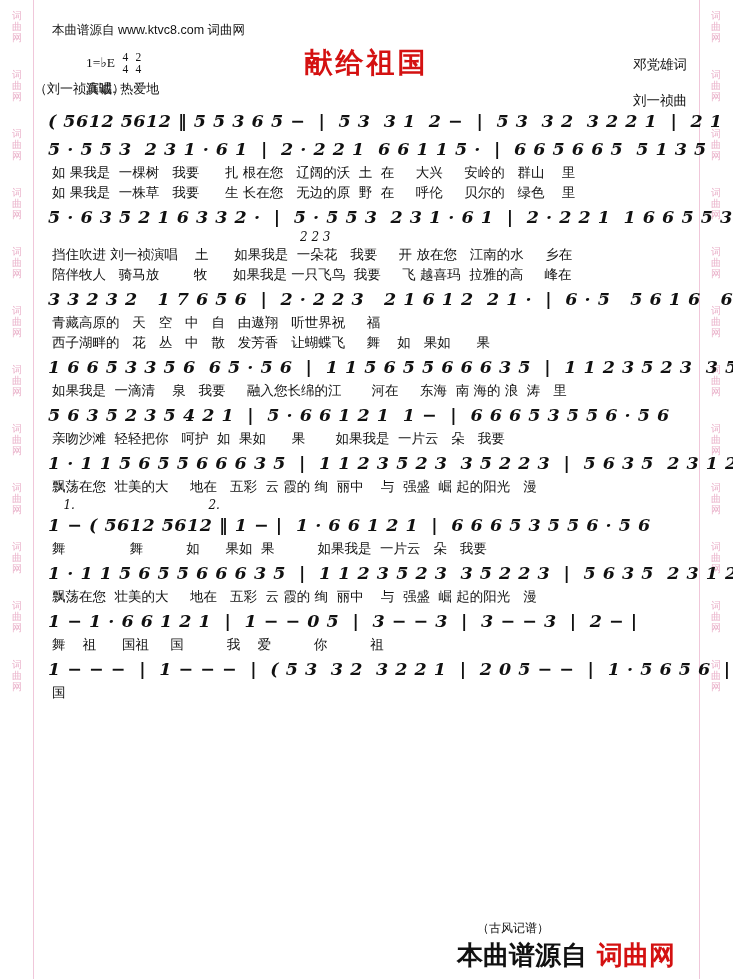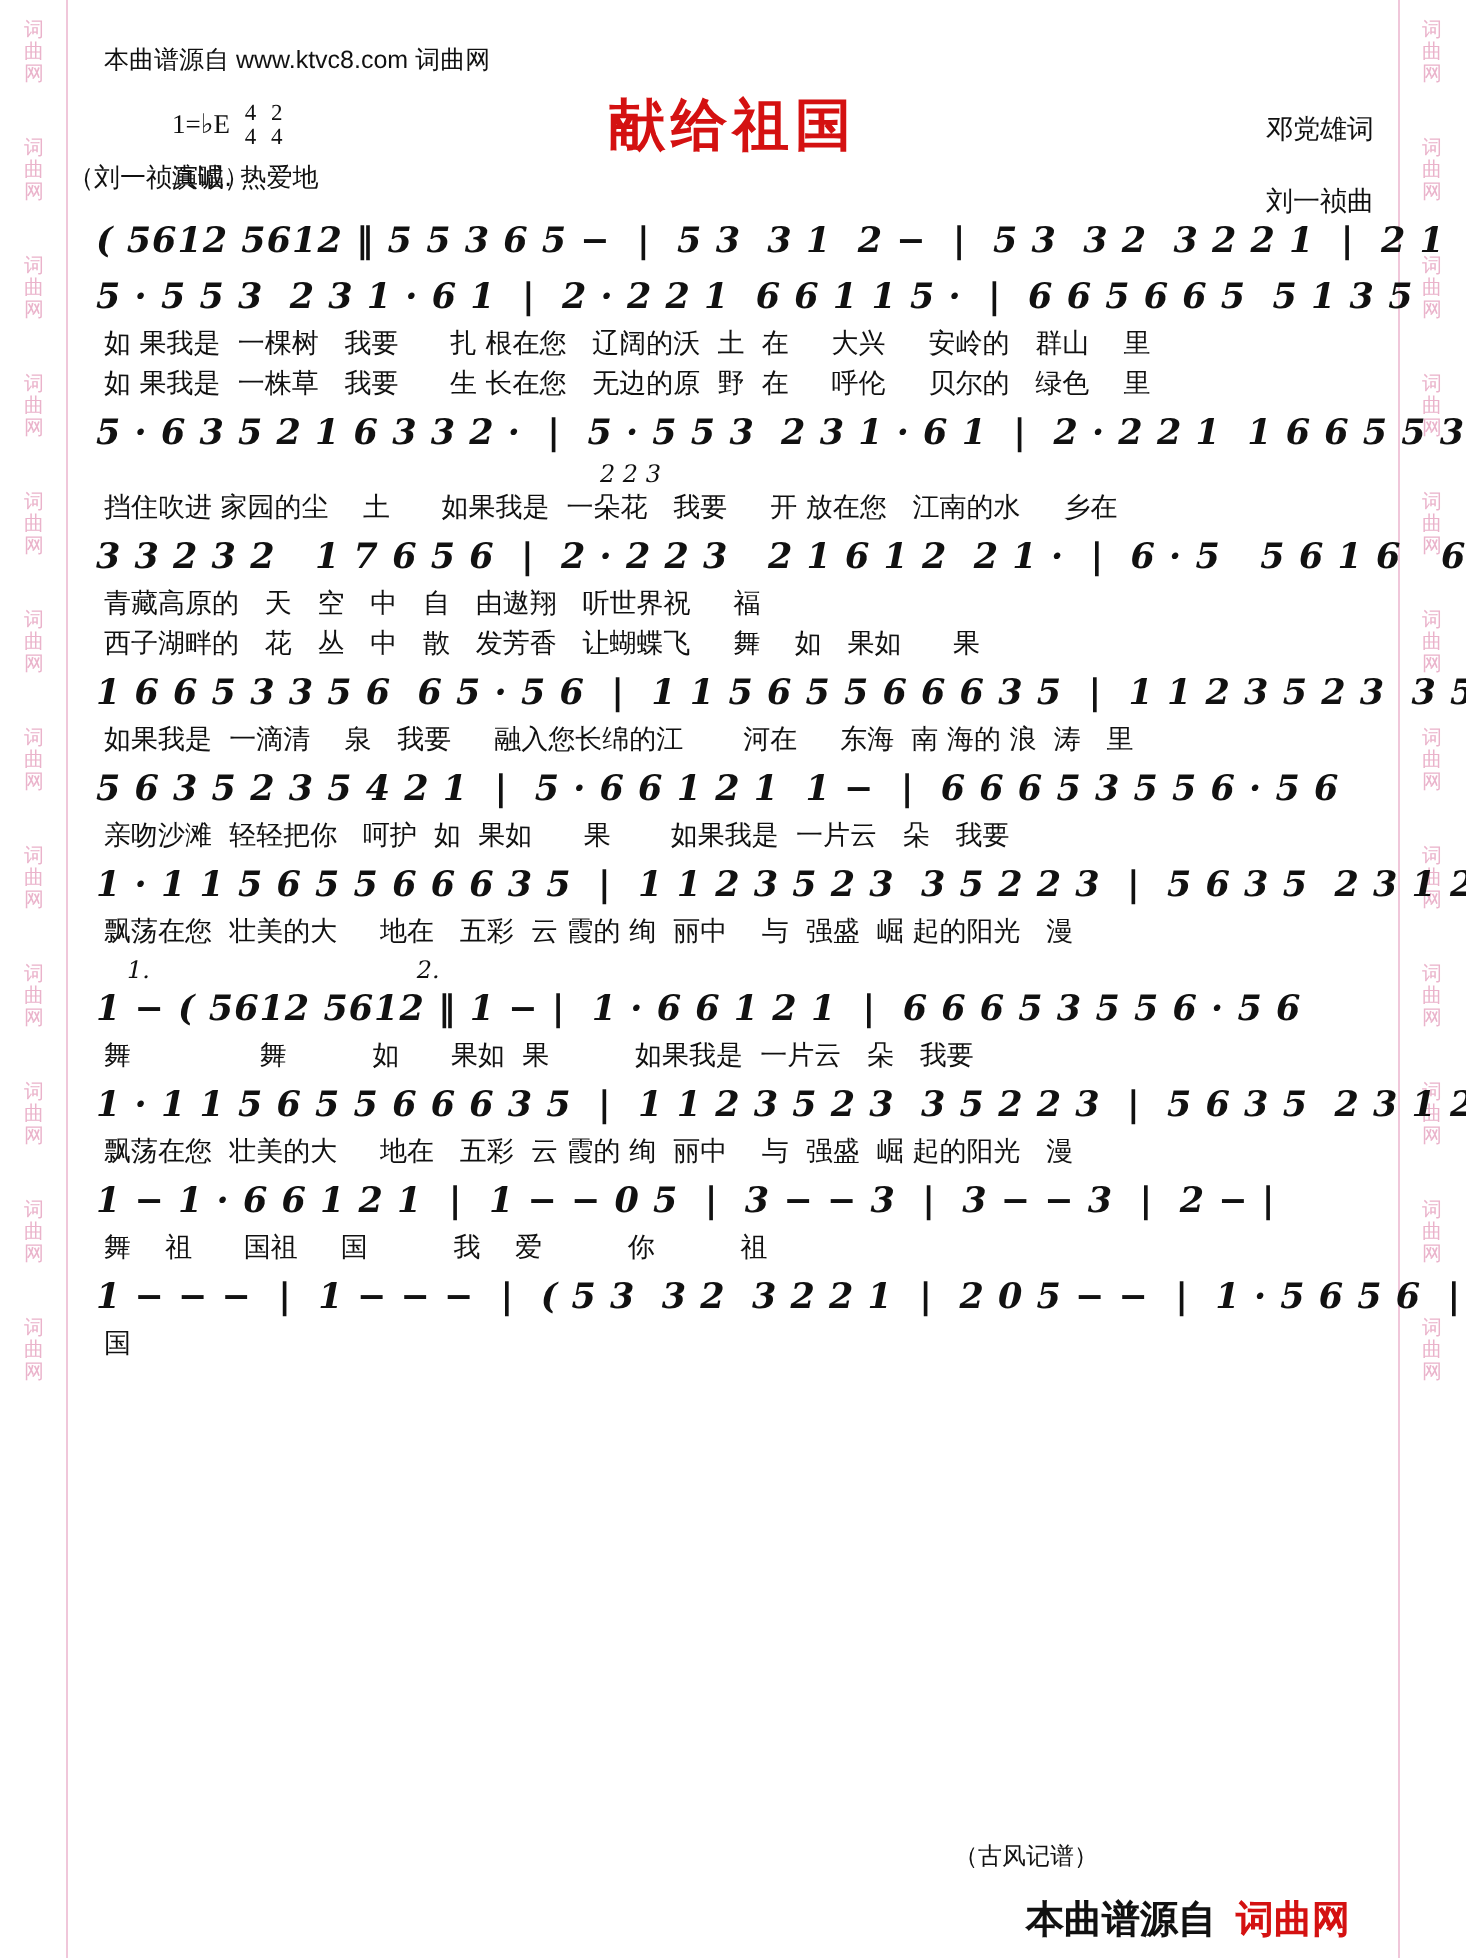--- a/index.html
+++ b/index.html
@@ -96,21 +96,21 @@
   }
   .lyric.sub{padding-left:10px;}
   .tiny{
     font-family:"DejaVu Serif",serif;font-size:12px;font-style:italic;
     color:#111;white-space:pre;padding-left:10px;line-height:14px;
   }
   .foot{
     position:absolute;left:0;right:0;bottom:6px;
     display:flex;justify-content:flex-end;align-items:flex-start;
     padding-right:24px;
-    font-size:19px;font-weight:bold;color:#111;
+    font-size:26px;font-weight:bold;color:#111;
   }
   .foot .red{color:#d41111;margin-left:10px;}
   .notecredit{
     position:absolute;right:150px;bottom:42px;
     font-size:12px;color:#111;
   }
 </style>
 </head>
 <body>
 
@@ -221,21 +221,22 @@
         <div class="notes">( 5612 5612 ‖ 5 5 3 6 5 −  |  5 3  3 1  2 −  |  5 3  3 2  3 2 2 1  |  2 1  1 6  5 − )</div>
       </div>
       <div class="line">
         <div class="notes">5 · 5 5 3  2 3 1 · 6 1  |  2 · 2 2 1  6 6 1 1 5 ·  |  6 6 5 6 6 5  5 1 3 5</div>
         <div class="lyric">如 果我是  一棵树   我要      扎 根在您   辽阔的沃  土  在     大兴     安岭的   群山    里</div>
         <div class="lyric sub">如 果我是  一株草   我要      生 长在您   无边的原  野  在     呼伦     贝尔的   绿色    里</div>
       </div>
       <div class="line">
         <div class="notes">5 · 6 3 5 2 1 6 3 3 2 ·  |  5 · 5 5 3  2 3 1 · 6 1  |  2 · 2 2 1  1 6 6 5 5 3 5</div>
         <div class="tiny">                                                                 2 2 3</div>
-        <div class="lyric">挡住吹进 家园的尘    土      如果我是  一朵花   我要     开 放在您   江南的水     乡在</div>
+        <div class="lyric">挡住吹进 刘一祯演唱    土      如果我是  一朵花   我要     开 放在您   江南的水     乡在</div>
+        <div class="lyric sub">陪伴牧人   骑马放        牧      如果我是 一只飞鸟  我要     飞 越喜玛  拉雅的高     峰在</div>
       </div>
       <div class="line">
         <div class="notes">3 3 2 3 2   1 7 6 5 6  |  2 · 2 2 3   2 1 6 1 2  2 1 ·  |  6 · 5   5 6 1 6   6 −</div>
         <div class="lyric sub">青藏高原的   天   空   中   自   由遨翔   听世界祝     福</div>
         <div class="lyric">西子湖畔的   花   丛   中   散   发芳香   让蝴蝶飞     舞    如   果如      果</div>
       </div>
       <div class="line">
         <div class="notes">1 6 6 5 3 3 5 6  6 5 · 5 6  |  1 1 5 6 5 5 6 6 6 3 5  |  1 1 2 3 5 2 3  3 5 2 2 3</div>
         <div class="lyric">如果我是  一滴清    泉   我要     融入您长绵的江       河在     东海  南 海的 浪  涛   里</div>
       </div>

